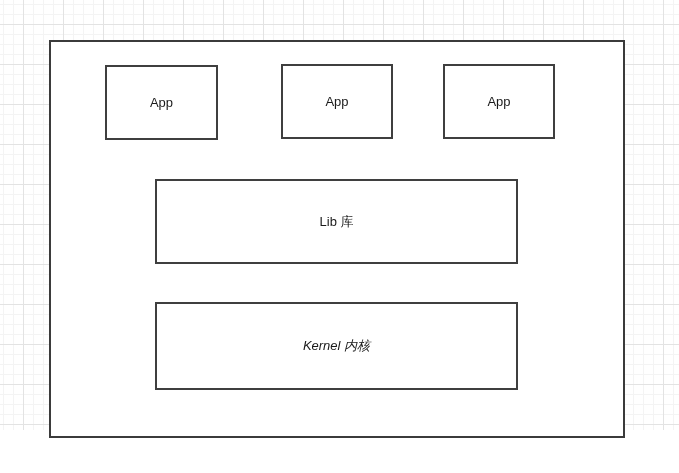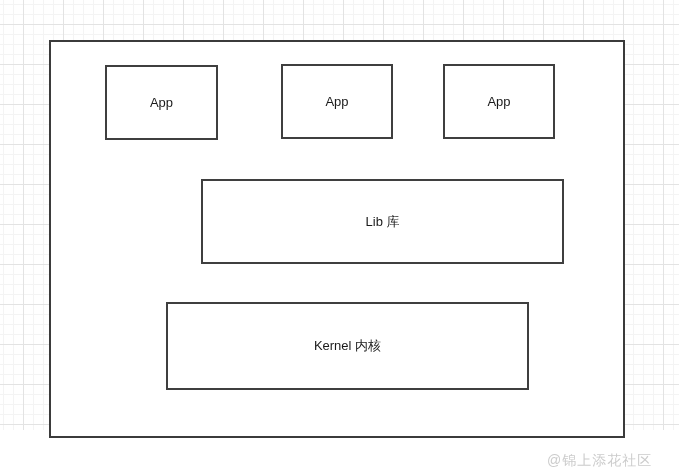--- a/index.html
+++ b/index.html
@@ -45,22 +45,22 @@
     align-items: center;
     justify-content: center;
     font-size: 13px;
     color: #1a1a1a;
     white-space: nowrap;
   }
   
   .app-1 { left: 54px;  top: 23px;  width: 113px; height: 75px; }
   .app-2 { left: 230px; top: 22px;  width: 112px; height: 75px; }
   .app-3 { left: 392px; top: 22px;  width: 112px; height: 75px; }
-  .lib-box    { left: 104px; top: 137px; width: 363px; height: 85px; margin-left: 46px; }
-  .kernel-box { left: 115px; top: 260px; width: 363px; height: 88px; }
+  .lib-box    { left: 104px; top: 137px; width: 363px; height: 85px; }
+  .kernel-box { left: 104px; top: 260px; width: 363px; height: 88px; font-style: italic; }
 
   .watermark {
     position: absolute;
     pointer-events: none;
   }
   .watermark-primary {
     left: 536px;
     top: 442px;
     font-size: 16px;
     color: rgba(112, 112, 112, 0.85);
@@ -97,17 +97,16 @@
     <div class="shape lib-box">
       <span>Lib 库</span>
     </div>
 
     <div class="shape kernel-box">
       <span>Kernel 内核</span>
     </div>
 
   </div>
 
-  <div class="watermark watermark-secondary">@锦上添花社区</div>
 
   <div class="watermark watermark-primary">CSDN @南山先生</div>
 
 </div>
 
 </body></html>

